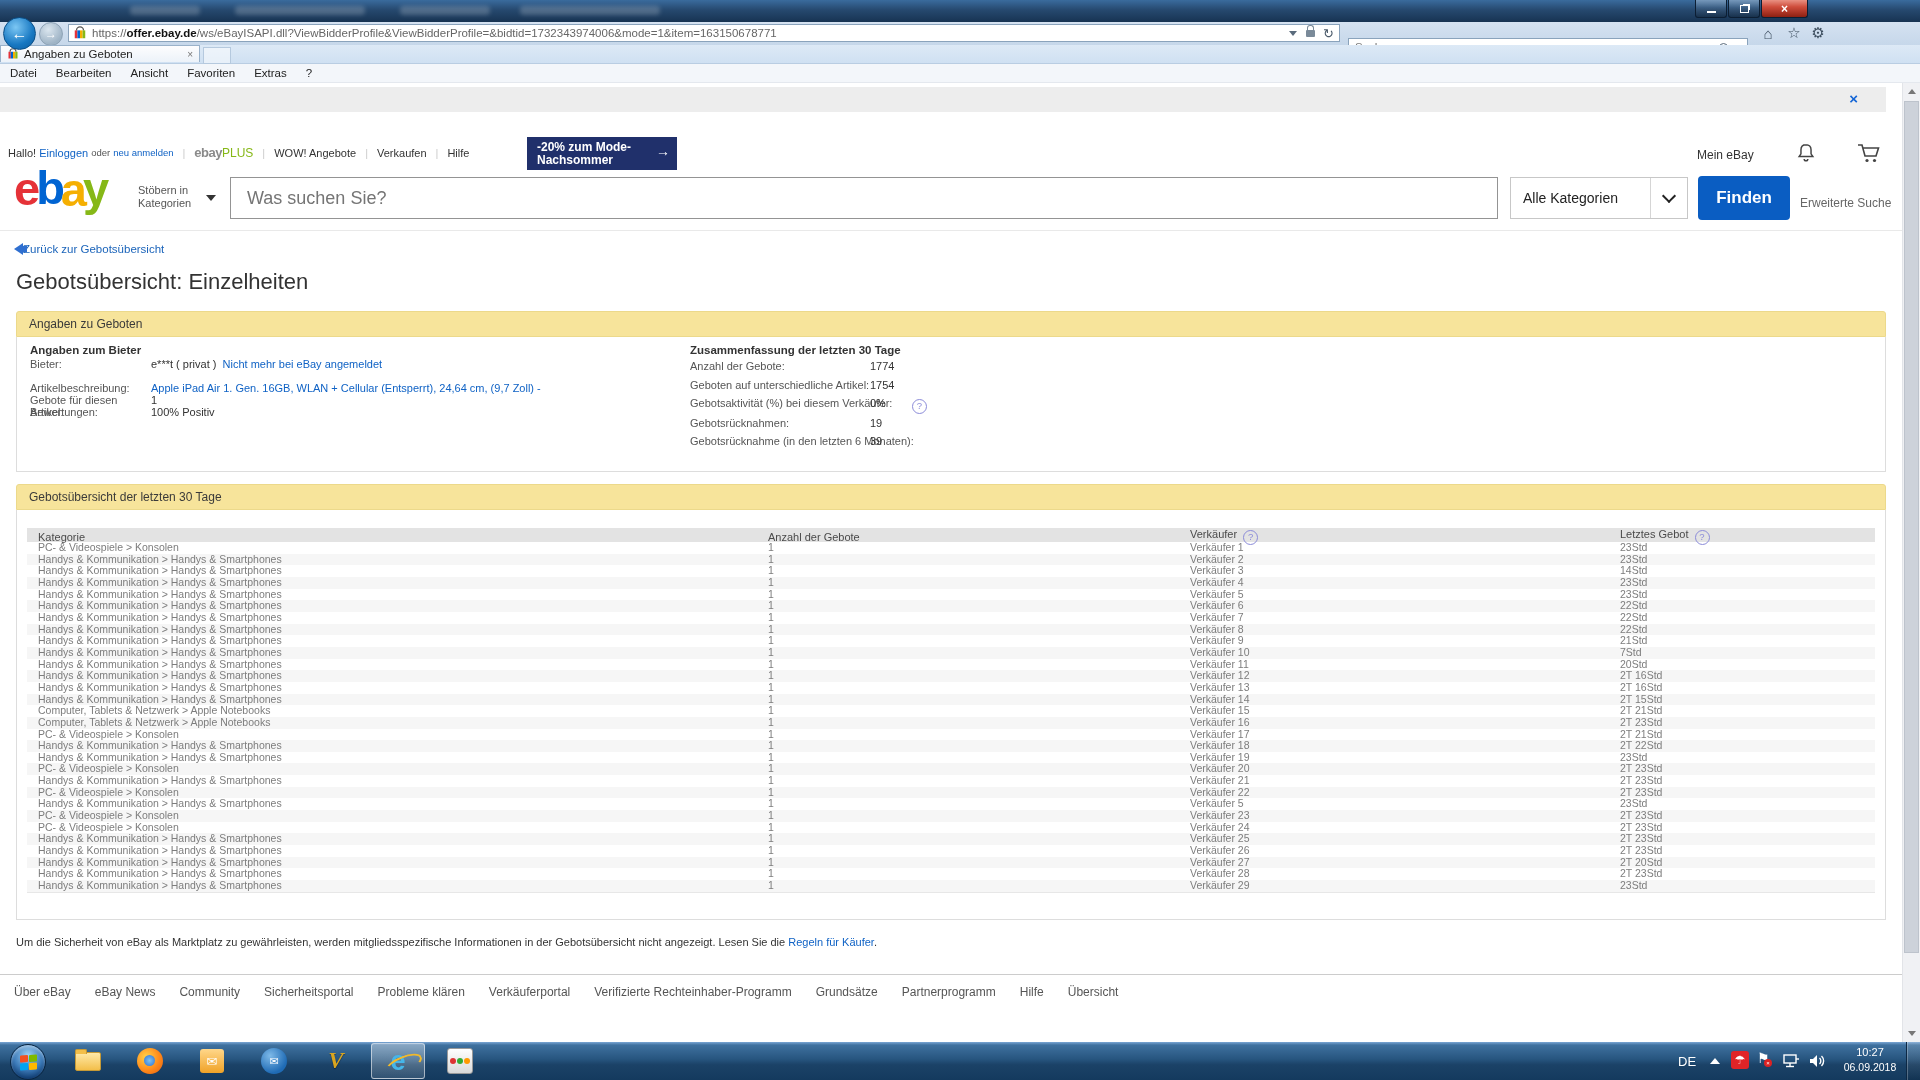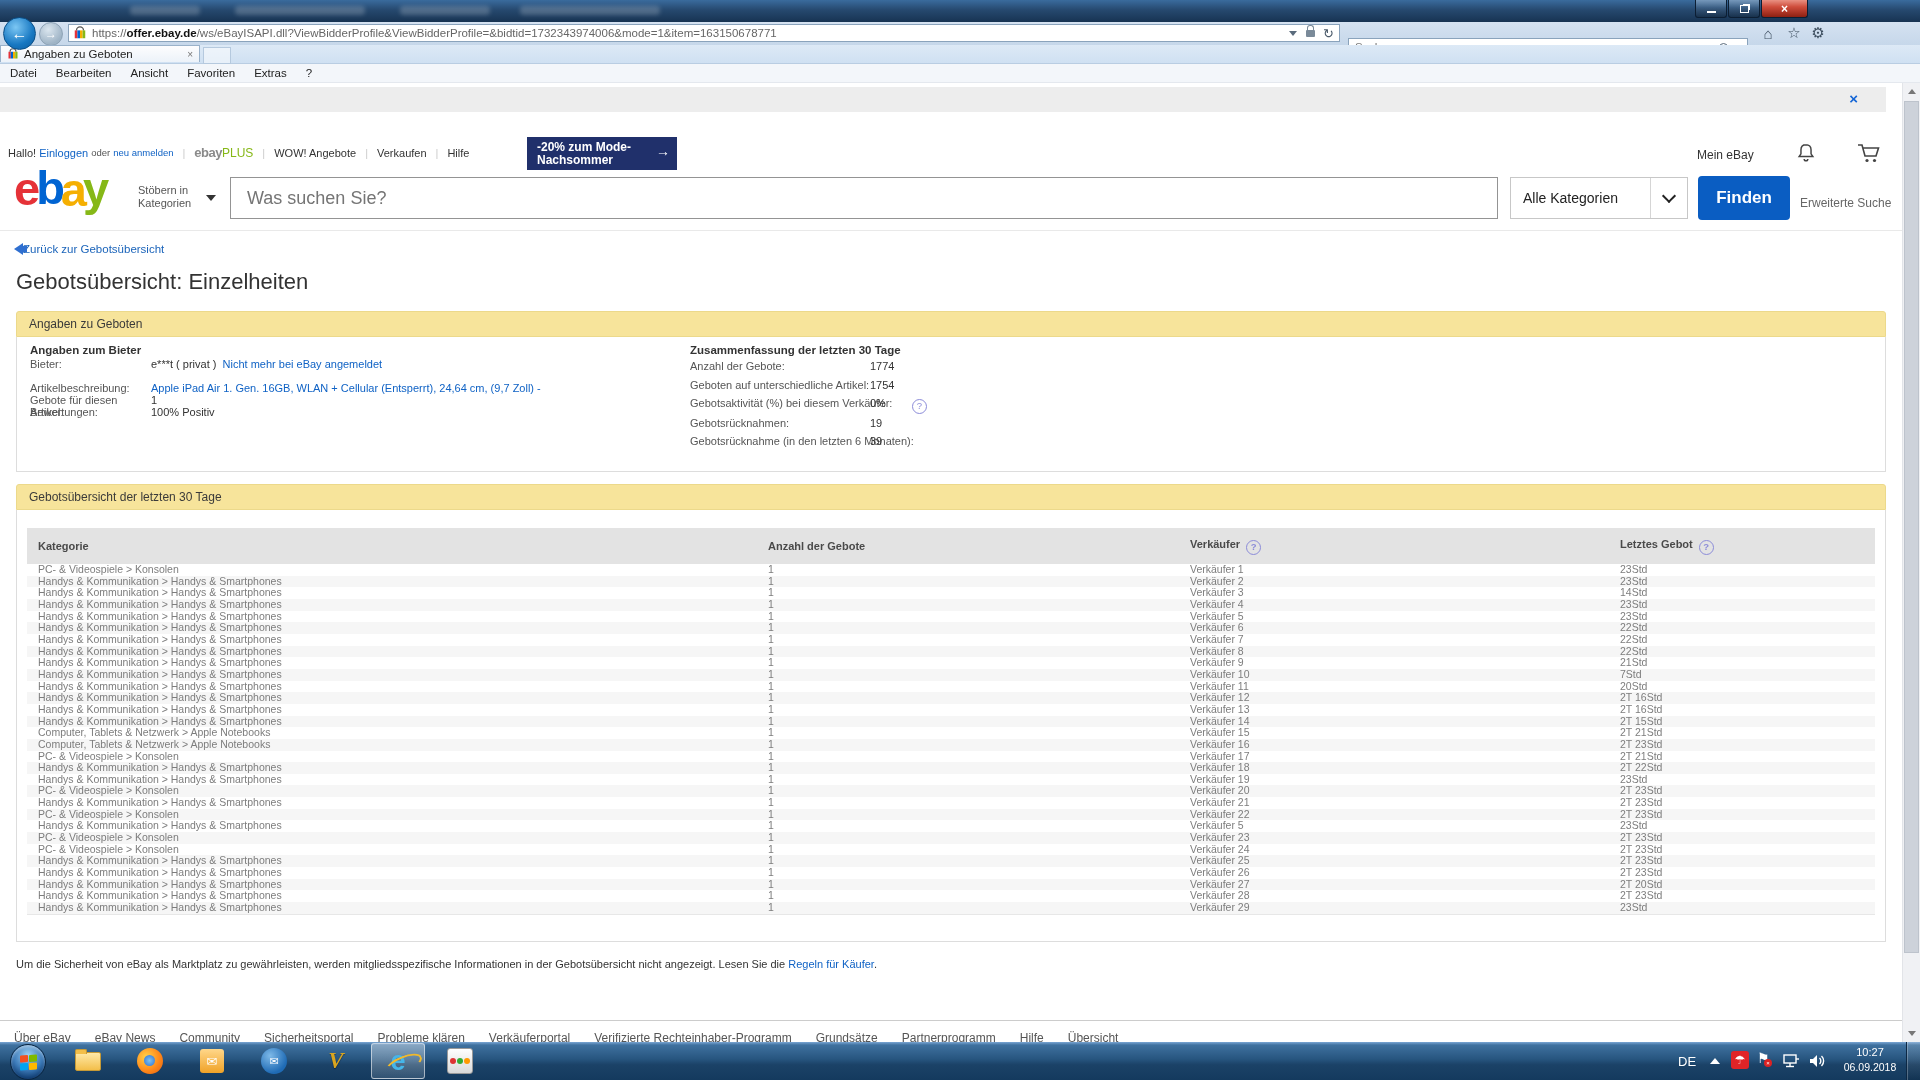--- a/index.html
+++ b/index.html
@@ -114,31 +114,31 @@
   .b-head{position:absolute;font-weight:bold;font-size:11.5px;color:#333;top:7px;}
   .frow{position:absolute;height:11px;}
   .flabel{position:absolute;left:0;color:#555;}
   .col1 .flabel{width:118px;}
   .fvalue{position:absolute;color:#333;white-space:nowrap;}
   .fvalue a,a.fvalue{color:#0f62c5;text-decoration:none;}
   .helpq{display:inline-block;width:13px;height:13px;border:1px solid #8c8cd9;border-radius:50%;color:#8c8cd9;
     font-size:9.5px;line-height:12px;text-align:center;margin-left:6px;vertical-align:-2px;cursor:pointer;}
 
   .body2{padding:18px 10px 26px 10px;}
-  .thead{display:grid;grid-template-columns:741px 422px 430px 1fr;height:36px;align-items:center;
-    background:#e3e3e3;font-size:11px;font-weight:bold;color:#4a4a4a;}
+  .thead{display:grid;grid-template-columns:741px 422px 430px 1fr;height:14px;align-items:center;
+    background:#e3e3e3;font-size:11px;font-weight:normal;color:#4a4a4a;}
   .thead .hc1{padding-left:11px;}
   .trow{display:grid;grid-template-columns:741px 422px 430px 1fr;line-height:11.66px;font-size:10.5px;color:#7d7d7d;}
   .trow.alt{background:#f6f6f6;}
   .trow .c1{padding-left:11px;white-space:nowrap;}
   .tbody{border-bottom:1px solid #e7e7e7;}
 
   .footer-note{margin:16px 17px 0 16px;font-size:11px;color:#333;}
   .footer-note a{color:#0f62c5;text-decoration:none;}
-  .footer-bar{margin-top:50px;border-top:1px solid #ccc;padding:10px 0 0 14px;}
+  .footer-bar{margin-top:26px;border-top:1px solid #ccc;padding:10px 0 0 14px;}
   .footer-links{display:flex;gap:24px;font-size:12px;color:#555;flex-wrap:nowrap;}
   .footer-links span{white-space:nowrap;cursor:pointer;}
 
   
   .pscroll{position:absolute;top:83px;right:0;width:17px;height:959px;background:#f0f1f4;border-left:1px solid #e2e4e8;}
   .parrow{position:absolute;left:0;width:17px;height:17px;display:flex;align-items:center;justify-content:center;}
   .tri-up{width:0;height:0;border-left:4px solid transparent;border-right:4px solid transparent;border-bottom:5px solid #777;}
   .tri-dn{width:0;height:0;border-left:4px solid transparent;border-right:4px solid transparent;border-top:5px solid #777;}
   .pthumb{position:absolute;left:1px;top:18px;width:15px;height:852px;background:#cdd2da;border:1px solid #bdc3cc;box-sizing:border-box;}
 

